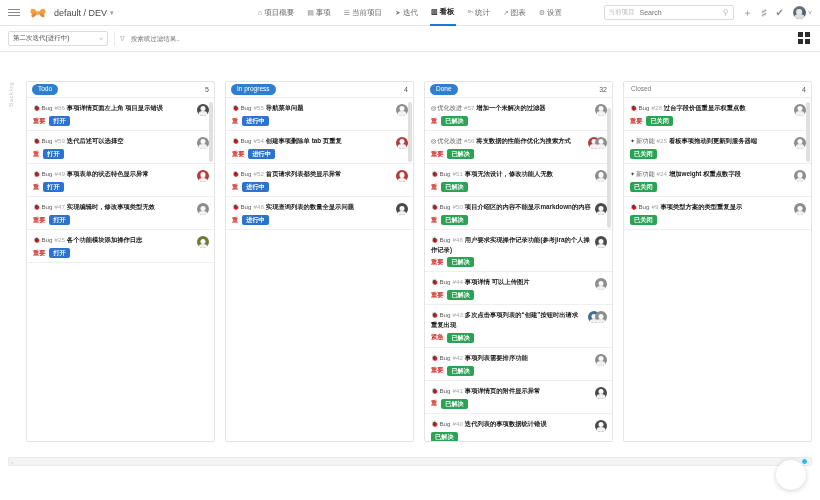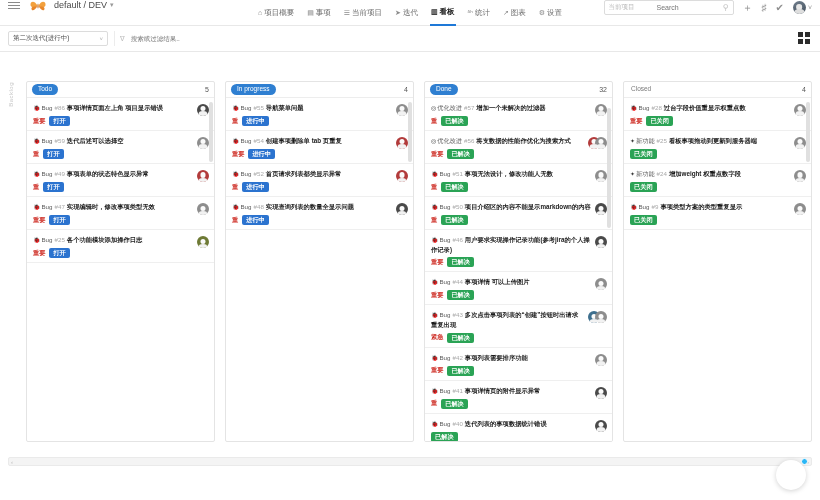--- a/index.html
+++ b/index.html
@@ -8,21 +8,21 @@
     width: 820px; height: 500px;
     background: #fff;
     font-family: "Liberation Sans", sans-serif;
     overflow: hidden;
   }
   body { position: relative; }
 
   
   .topbar {
     height: 26px;
-    display: flex; align-items: flex-start;
+    display: flex; align-items: center;
     border-bottom: 1px solid #e8e8e8;
     padding: 0 8px;
     background: #fff;
     position: relative;
   }
   .hamburger { width: 12px; margin-right: 10px; cursor: pointer; }
   .hamburger span { display: block; height: 1px; background: #8a8a8a; margin: 2px 0; }
   .logo { margin-right: 8px; display: flex; align-items: center; }
   .proj-name {
     font-size: 9px; color: #4a4a4a; display: flex; align-items: center; gap: 3px;
@@ -48,21 +48,21 @@
   .navicon { font-size: 7px; color: #8b8b8b; }
   .navitem.active .navicon { color: #333; }
 
   
   .topright {
     margin-left: auto; display: flex; align-items: center; gap: 9px;
     position: relative; z-index: 3;
   }
   .searchbox {
     width: 130px; height: 15px; border: 1px solid #dcdcdc; border-radius: 2px;
-    display: flex; align-items: center; padding: 0 4px; gap: 20px; background: #fff;
+    display: flex; align-items: center; padding: 0 4px; gap: 3px; background: #fff;
   }
   .searchbox .scope { font-size: 6.5px; color: #b9b9b9; white-space: nowrap; }
   .searchbox input {
     border: none; outline: none; font-size: 7px; color: #555;
     width: 100%; font-family: "Liberation Sans", sans-serif; background: transparent;
   }
   .searchbox .mag { color: #c2c2c2; font-size: 8px; margin-left: auto; }
   .ticon { font-size: 10px; color: #8e8e8e; cursor: pointer; line-height: 1; }
   .avatar-wrap { display: flex; align-items: center; gap: 2px; cursor: pointer; }
   .av {

